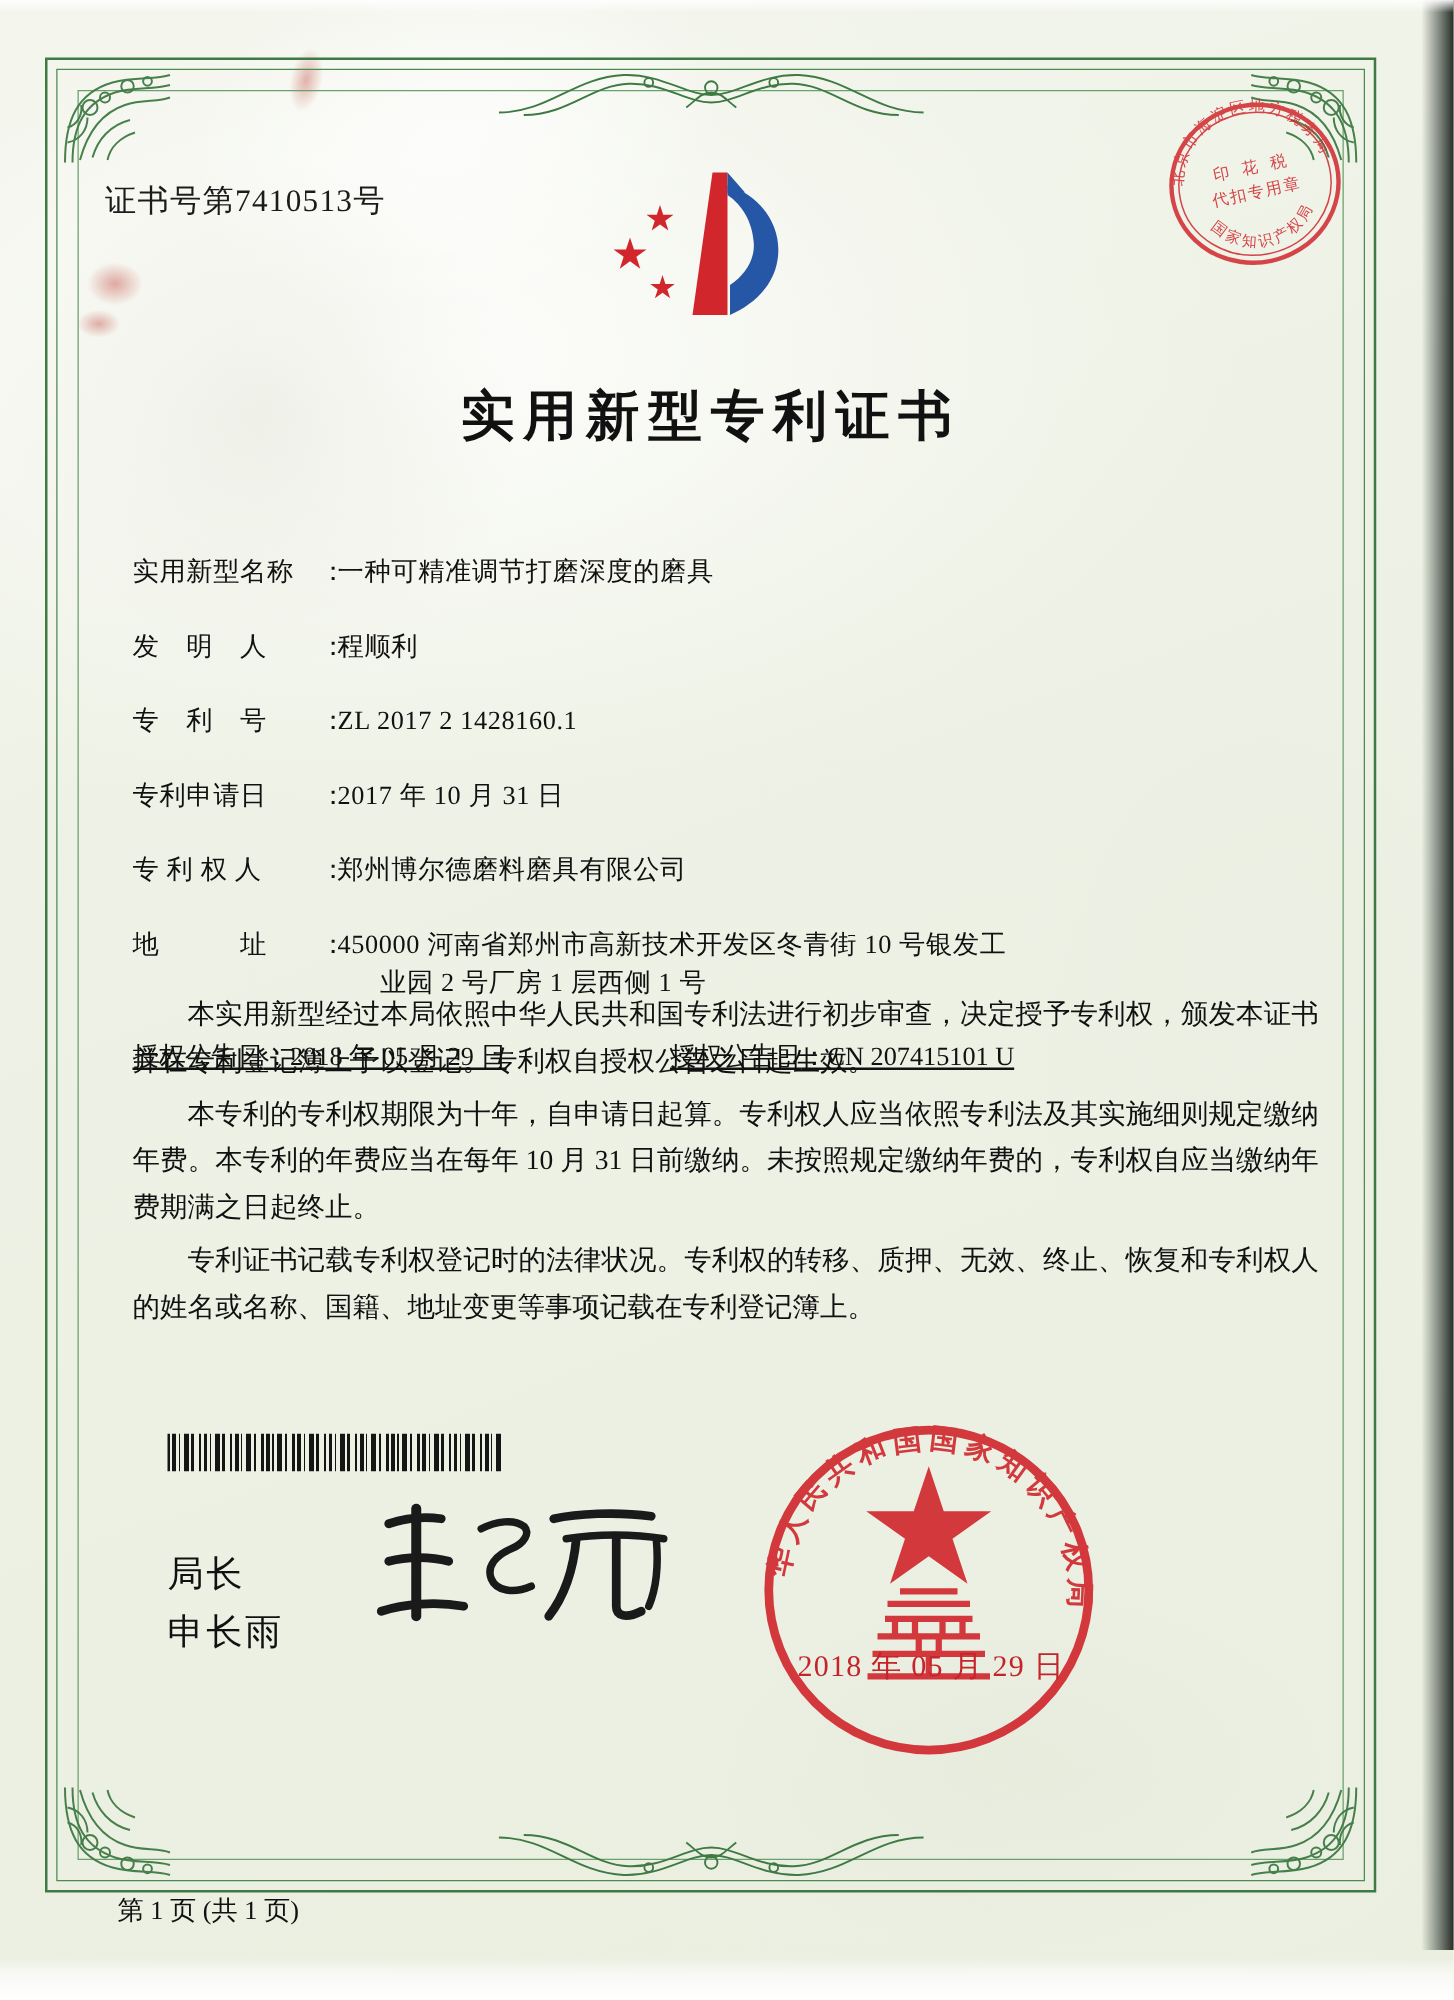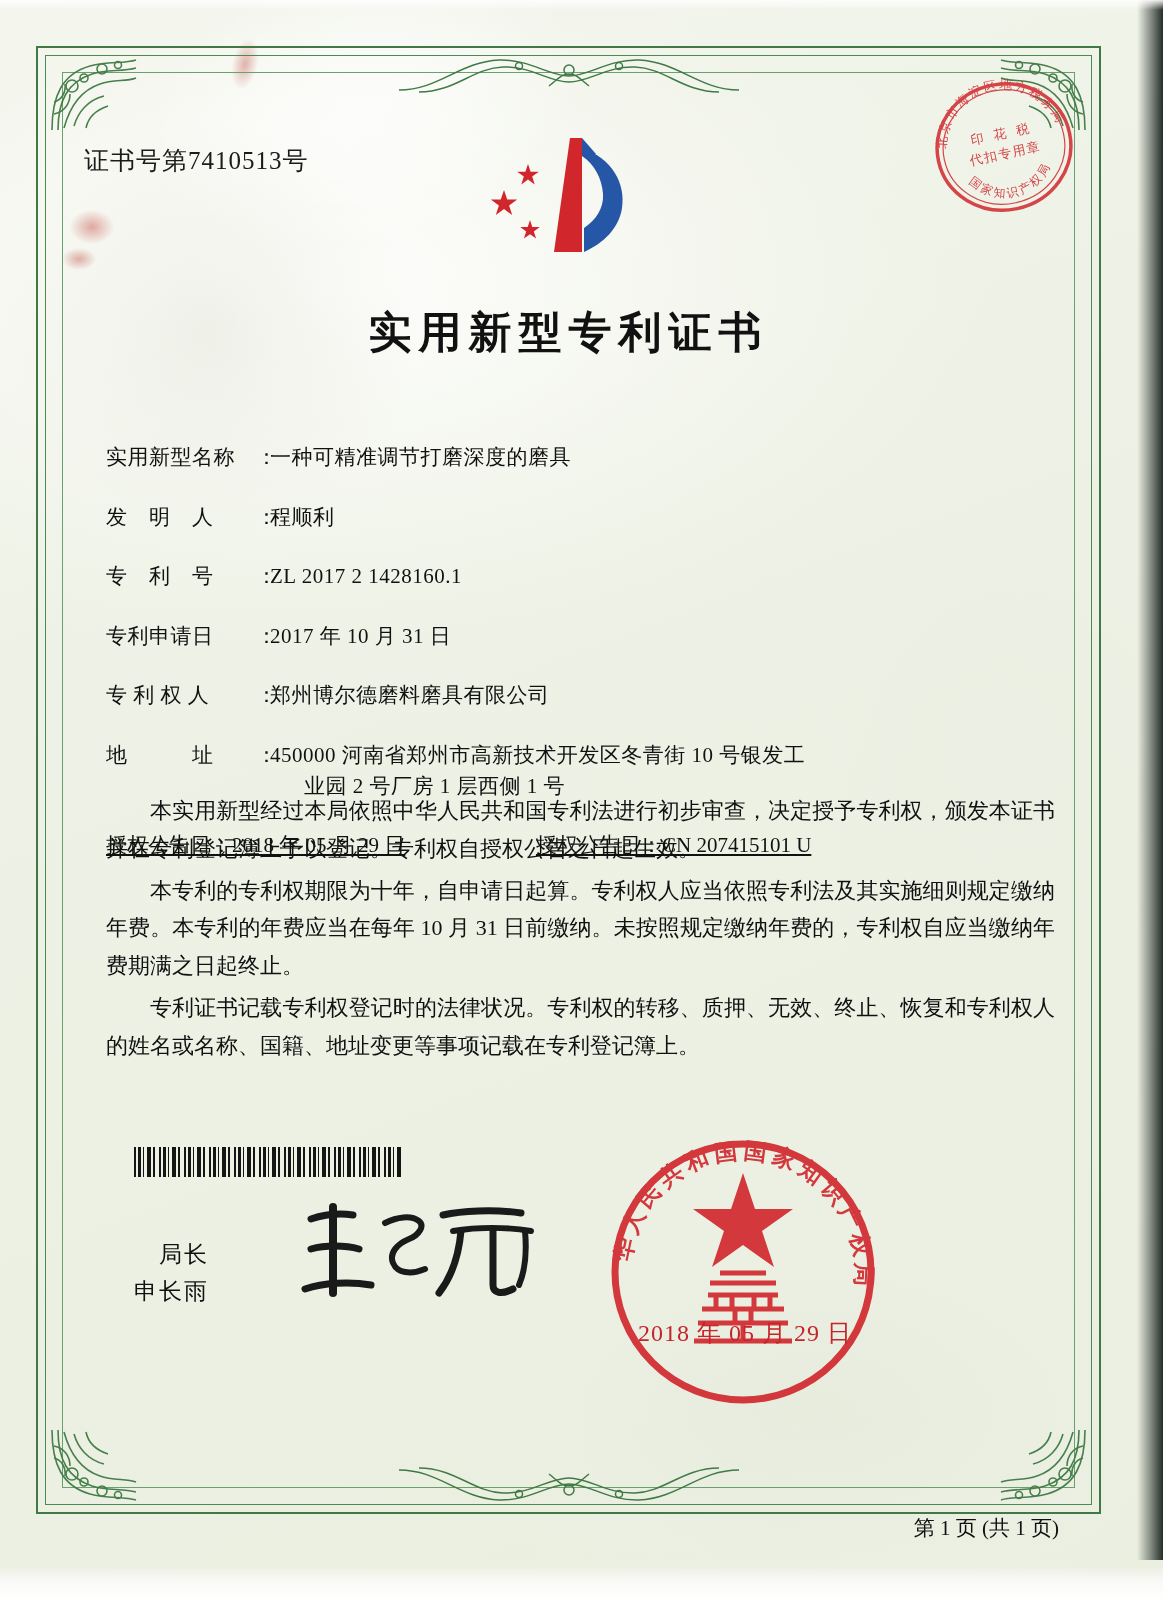--- a/index.html
+++ b/index.html
@@ -172,25 +172,24 @@
       #151515 4px, #151515 7px, transparent 7px, transparent 9px,
       #151515 9px, #151515 10px, transparent 10px, transparent 13px,
       #151515 13px, #151515 17px, transparent 17px, transparent 19px,
       #151515 19px, #151515 21px, transparent 21px, transparent 25px);
   }
 
   
   .sig-block {
     position: absolute;
     left: 56px; top: 1145px;
-    font-size: 23px;
+    font-size: 29px;
     line-height: 1.6;
     color: #111;
     letter-spacing: 2px;
-    text-align: right;
   }
   .signature {
     position: absolute;
     left: 215px; top: 1105px;
     width: 260px; height: 110px;
     color: #1a1a1a;
   }
 
   
   .seal-tax {
@@ -207,22 +206,22 @@
     position: absolute;
     left: 560px; top: 1225px;
     font-size: 24px;
     color: #c4242a;
     letter-spacing: 1px;
     white-space: nowrap;
   }
 
   .page-foot {
     position: absolute;
-    left: 0; right: 0; bottom: -62px;
-    text-align: right;
+    left: 16px; right: 0; bottom: -62px;
+    text-align: left;
     font-size: 21px;
     color: #111;
   }
 
   
   .smudge { position: absolute; pointer-events: none; }
   .sm1 { left: 232px; top: 38px; width: 26px; height: 52px; background: radial-gradient(ellipse at center, rgba(205,120,110,0.55), rgba(205,120,110,0) 70%); transform: rotate(12deg); }
   .sm2 { left: 70px; top: 210px; width: 44px; height: 34px; background: radial-gradient(ellipse at center, rgba(200,90,80,0.5), rgba(200,90,80,0) 72%); }
   .sm3 { left: 62px; top: 248px; width: 34px; height: 22px; background: radial-gradient(ellipse at center, rgba(195,85,75,0.45), rgba(195,85,75,0) 72%); }
 </style>

